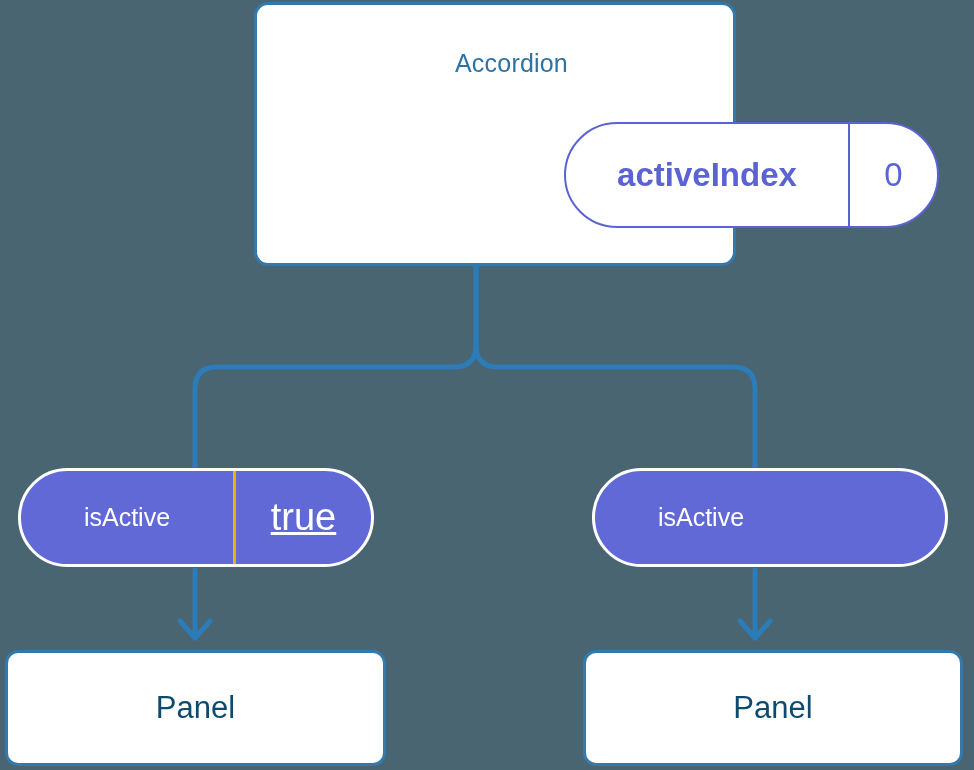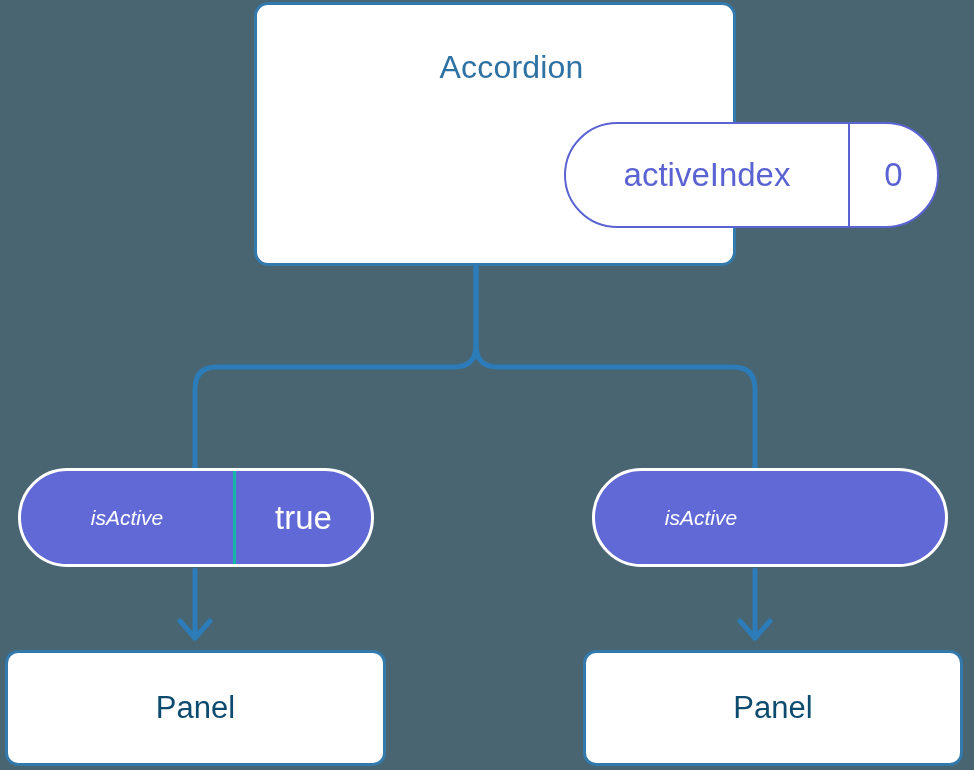--- a/index.html
+++ b/index.html
@@ -43,21 +43,21 @@
     width: 482px;
     height: 264px;
   }
   .card-title {
     position: absolute;
     left: 0;
     right: 0;
     top: 44px;
     text-align: center;
     color: #2e72a4;
-    font-size: 32px;
+    font-size: 25px;
     font-weight: 400;
     letter-spacing: 0.2px;
     padding-left: 33px;
   }
 
   
   .pill {
     position: absolute;
     display: flex;
     align-items: stretch;
@@ -75,20 +75,21 @@
 
   
   .pill.outline {
     border: 2px solid #5b63d3;
     background: #ffffff;
   }
   .pill.outline .pill-key {
     color: #5b63d3;
     font-size: 33px;
     flex: 0 0 282px;
+    font-weight: bold;
   }
   .pill.outline .pill-val {
     color: #5b63d3;
     font-size: 33px;
     flex: 1 1 auto;
     border-left: 2px solid #5b63d3;
   }
   #state-pill {
     left: 307px;
     top: 117px;
@@ -96,27 +97,27 @@
     height: 106px;
   }
 
   
   .pill.filled {
     background: #6169d6;
     border: 3px solid #ffffff;
   }
   .pill.filled .pill-key {
     color: #ffffff;
-    font-size: 21px;
-    font-style: italic;
+    font-size: 25px;
   }
   .pill.filled .pill-val {
     color: #ffffff;
-    font-size: 33px;
-    border-left: 3px solid #14b8a6;
+    font-size: 38px;
+    border-left: 3px solid #eab308;
+    text-decoration: underline;
   }
   #pill-left {
     left: 18px;
     top: 468px;
     width: 356px;
     height: 99px;
   }
   #pill-left .pill-key { flex: 0 0 212px; }
   #pill-left .pill-val { flex: 1 1 auto; }
 

